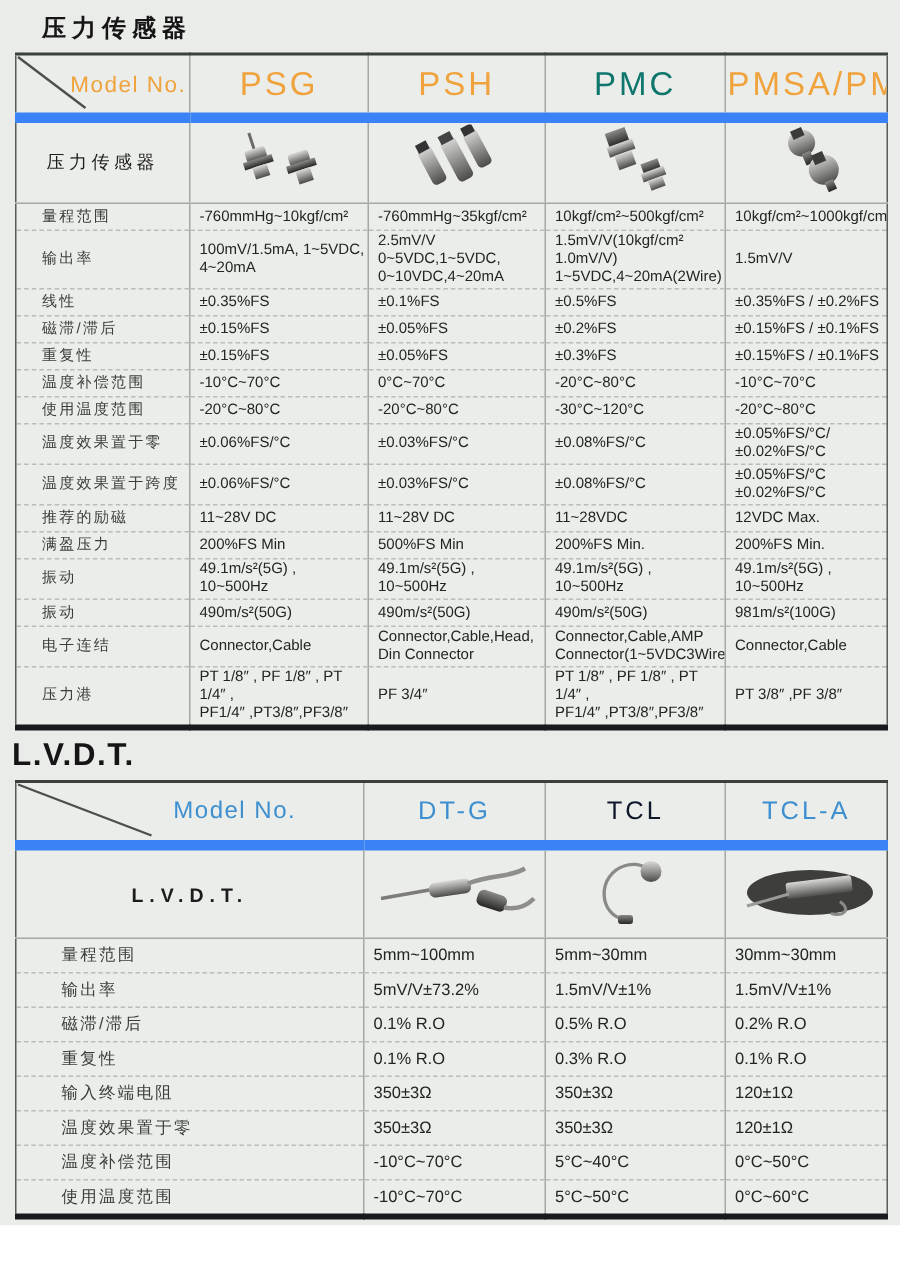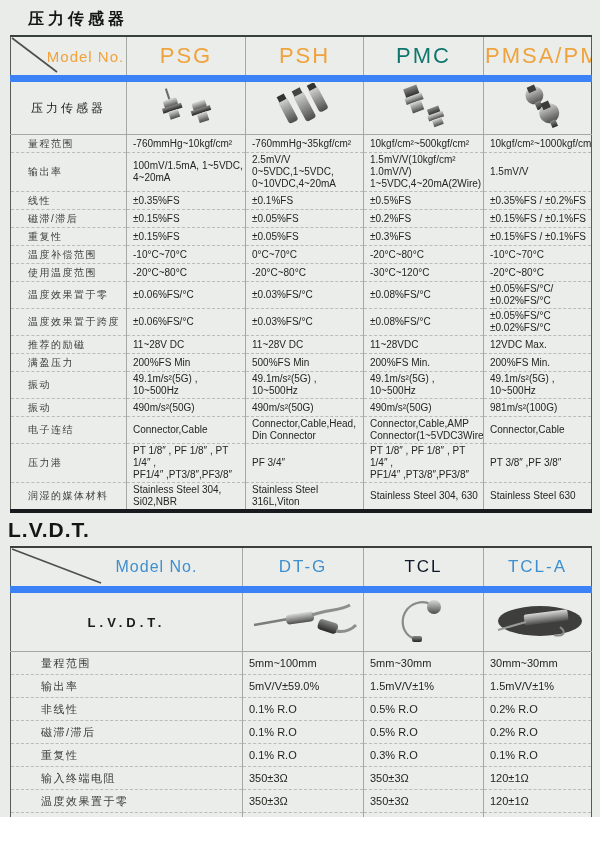--- a/index.html
+++ b/index.html
@@ -266,27 +266,20 @@
         <tr class="data-row">
           <td class="label">压力港</td>
           <td class="val">PT 1/8″ , PF 1/8″ , PT 1/4″ ,
 PF1/4″ ,PT3/8″,PF3/8″</td>
         <td class="val">PF 3/4″</td>
           <td class="val">PT 1/8″ , PF 1/8″ , PT 1/4″ ,
 PF1/4″ ,PT3/8″,PF3/8″</td>
           <td class="val">PT 3/8″ ,PF 3/8″</td>
         </tr>
 
-        <tr class="data-row">
-          <td class="label">润湿的媒体材料</td>
-          <td class="val">Stainless Steel 304, Si02,NBR</td>
-        <td class="val">Stainless Steel 316L,Viton</td>
-          <td class="val">Stainless Steel 304, 630</td>
-          <td class="val">Stainless Steel 630</td>
-        </tr>
 
     </tbody>
   </table>
 
   <div class="sec-title t2">L.V.D.T.</div>
 
   <table class="spec t2tbl">
     <colgroup>
         <col style="width:232px">
         <col style="width:121px">
@@ -337,31 +330,25 @@
 
         <tr class="data-row">
           <td class="label">量程范围</td>
           <td class="val">5mm~100mm</td>
         <td class="val">5mm~30mm</td>
           <td class="val">30mm~30mm</td>
         </tr>
 
         <tr class="data-row">
           <td class="label">输出率</td>
-          <td class="val">5mV/V±59.0%</td>
+          <td class="val">5mV/V±73.2%</td>
         <td class="val">1.5mV/V±1%</td>
           <td class="val">1.5mV/V±1%</td>
         </tr>
 
-        <tr class="data-row">
-          <td class="label">非线性</td>
-          <td class="val">0.1% R.O</td>
-        <td class="val">0.5% R.O</td>
-          <td class="val">0.2% R.O</td>
-        </tr>
 
         <tr class="data-row">
           <td class="label">磁滞/滞后</td>
           <td class="val">0.1% R.O</td>
         <td class="val">0.5% R.O</td>
           <td class="val">0.2% R.O</td>
         </tr>
 
         <tr class="data-row">
           <td class="label">重复性</td>

